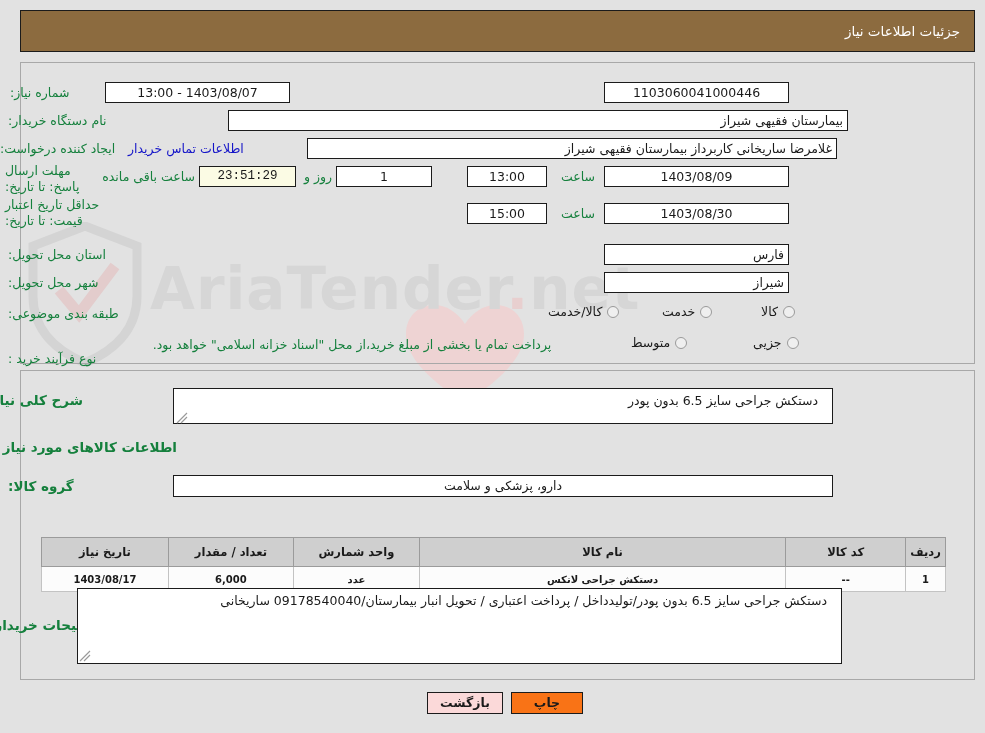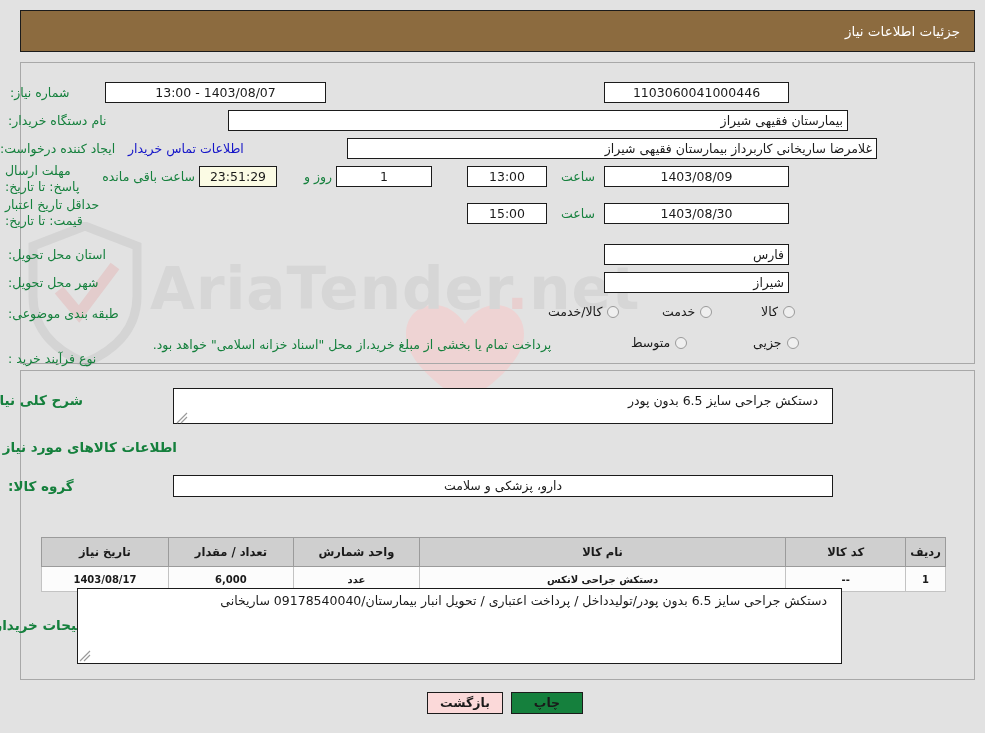--- a/index.html
+++ b/index.html
@@ -193,21 +193,21 @@
     height: 22px;
     border: 1px solid #1b1b1b;
     font-size: 12.5px;
     font-weight: bold;
     text-align: center;
     line-height: 20px;
     cursor: pointer;
     z-index: 4;
     font-family: "DejaVu Sans", "Liberation Sans", sans-serif;
   }
-  #btn-print  { left: 511px; top: 692px; width: 72px; background: #15803d; color: #1a1a1a; }
+  #btn-print  { left: 511px; top: 692px; width: 72px; background: #f97316; color: #1a1a1a; }
   #btn-back   { left: 427px; top: 692px; width: 76px; background: #fbd9d9; color: #1a1a1a; }
 </style>
 </head>
 <body>
 
 <div id="page">
 
   <div id="watermark">
     <svg class="wm-shield" viewBox="0 0 120 145">
       <path d="M60 4 L112 24 V74 C112 110 86 130 60 141 C34 130 8 110 8 74 V24 Z" fill="none" stroke="#d4d4d4" stroke-width="9"></path>
@@ -223,37 +223,37 @@
     <span>جزئیات اطلاعات نیاز</span>
   </div>
 
   <div class="panel" id="panel-top"></div>
   <div class="panel" id="panel-bottom"></div>
 
   <div class="lbl" style="right:890px; top:85px; width:85px; text-align:left;">شماره نیاز:</div>
   <div class="fld num" style="left:604px; top:82px; width:185px;">1103060041000446</div>
 
   <div class="lbl" style="right:695px; top:85px; width:160px; text-align:left;">تاریخ و ساعت اعلان عمومی:</div>
-  <div class="fld num" style="left:105px; top:82px; width:221px;">13:00 - 1403/08/07</div>
+  <div class="fld num" style="left:105px; top:82px; width:185px;">13:00 - 1403/08/07</div>
 
   <div class="lbl" style="right:857px; top:113px; width:120px; text-align:left;">نام دستگاه خریدار:</div>
   <div class="fld rt" style="left:228px; top:110px; width:620px;">بیمارستان فقیهی شیراز</div>
 
   <div class="lbl" style="right:845px; top:141px; width:140px; text-align:left;">ایجاد کننده درخواست:</div>
-  <div class="fld rt" style="left:307px; top:138px; width:530px;margin-left:40px;">غلامرضا ساریخانی کاربرداز بیمارستان فقیهی شیراز</div>
+  <div class="fld rt" style="left:307px; top:138px; width:530px;">غلامرضا ساریخانی کاربرداز بیمارستان فقیهی شیراز</div>
   <div class="link" style="left:128px; top:141px;">اطلاعات تماس خریدار</div>
 
   <div class="lbl wrap" style="right:890px; top:163px; width:90px; text-align:left; line-height:16px;">مهلت ارسال پاسخ: تا تاریخ:</div>
   <div class="fld num" style="left:604px; top:166px; width:185px;">1403/08/09</div>
   <div class="lbl" style="left:555px; top:169px; width:40px; text-align:right;">ساعت</div>
   <div class="fld num" style="left:467px; top:166px; width:80px;">13:00</div>
 
   <div class="fld num" style="left:336px; top:166px; width:96px;">1</div>
   <div class="lbl" style="left:306px; top:169px; width:26px; text-align:center;">روز و</div>
-  <div class="fld num yellow" style="left:199px; top:166px; width:78px;">23:51:29</div>
+  <div class="fld num yellow" style="left:199px; top:166px; width:97px;font-family:Liberation Mono, monospace;">23:51:29</div>
   <div class="lbl" style="left:107px; top:169px; width:88px; text-align:center;">ساعت باقی مانده</div>
 
   <div class="lbl wrap" style="right:860px; top:197px; width:120px; text-align:left; line-height:16px;">حداقل تاریخ اعتبار قیمت: تا تاریخ:</div>
   <div class="fld num" style="left:604px; top:203px; width:185px;">1403/08/30</div>
   <div class="lbl" style="left:555px; top:206px; width:40px; text-align:right;">ساعت</div>
   <div class="fld num" style="left:467px; top:203px; width:80px;">15:00</div>
 
   <div class="lbl" style="right:862px; top:247px; width:115px; text-align:left;">استان محل تحویل:</div>
   <div class="fld rt" style="left:604px; top:244px; width:185px;">فارس</div>
 

